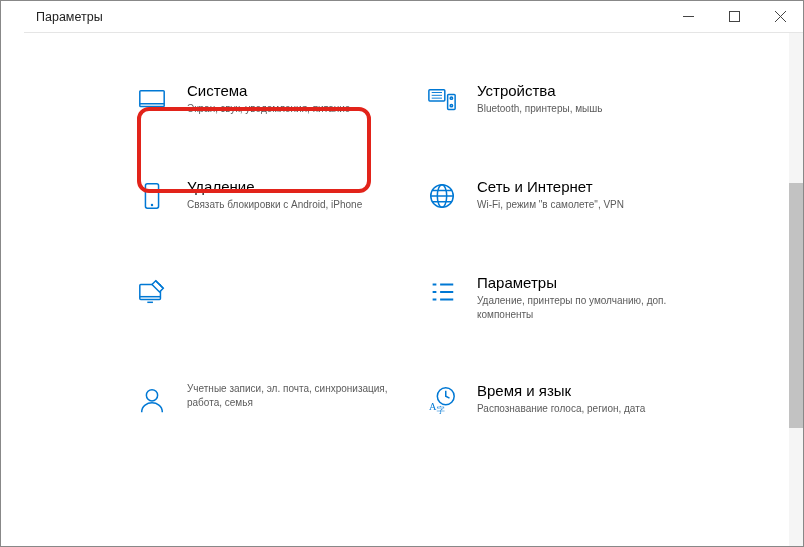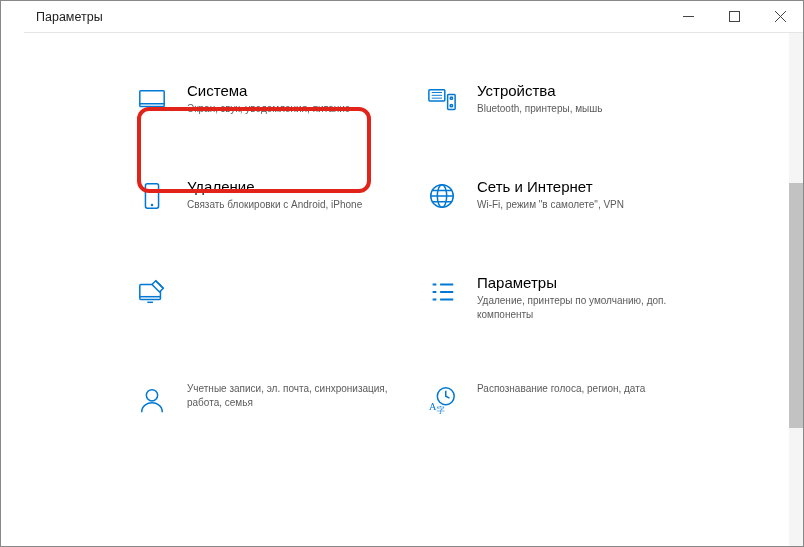--- a/index.html
+++ b/index.html
@@ -218,20 +218,21 @@
     <div class="tile">
       <div class="tile-icon">
         <svg viewBox="0 0 32 32" fill="none" stroke="currentColor" stroke-width="1.6">
           <circle cx="20" cy="12" r="9"></circle>
           <path d="M20 6 V12 L24 14"></path>
           <text x="2" y="27" font-size="11" fill="currentColor" stroke="none" font-family="Segoe UI">A</text>
           <text x="10" y="30" font-size="9" fill="currentColor" stroke="none" font-family="Segoe UI">字</text>
         </svg>
       </div>
       <div class="tile-text">
+        <div class="tile-title">Время и язык</div>
         <div class="tile-desc">Распознавание голоса, регион, дата</div>
       </div>
     </div>
 
   </div>
 
   <div class="scrollbar">
     <div class="scrollbar-thumb"></div>
   </div>
 

